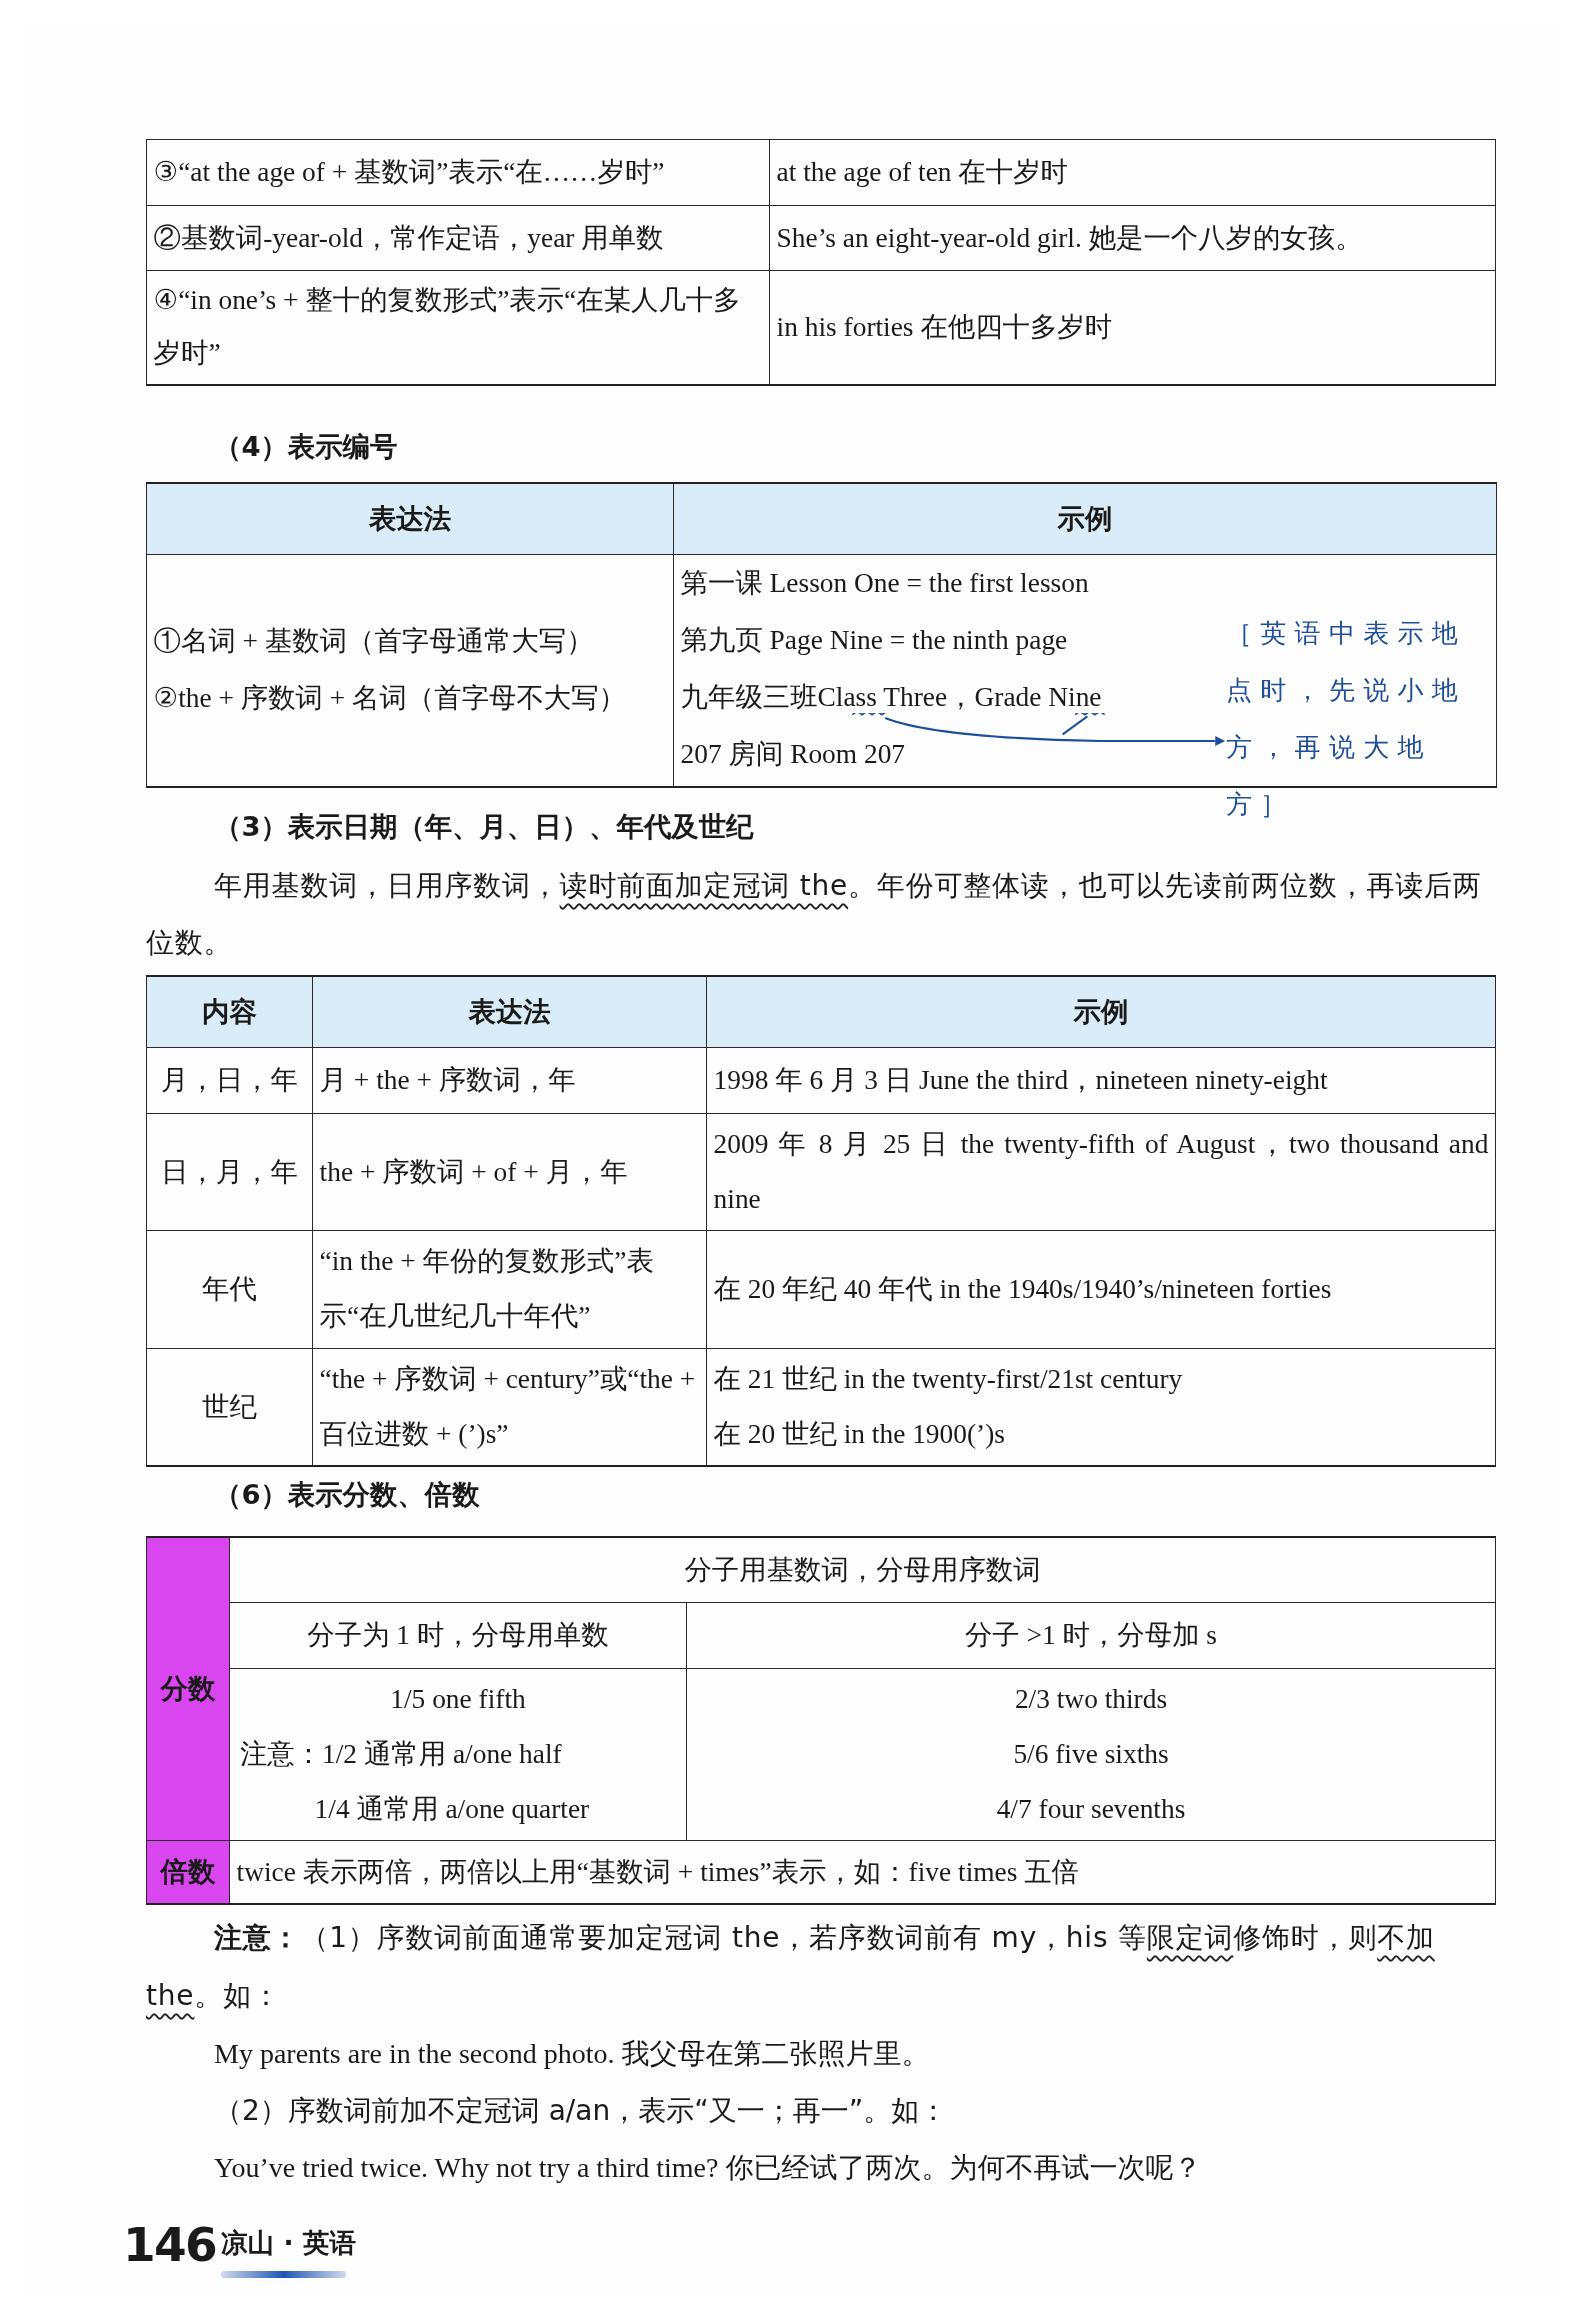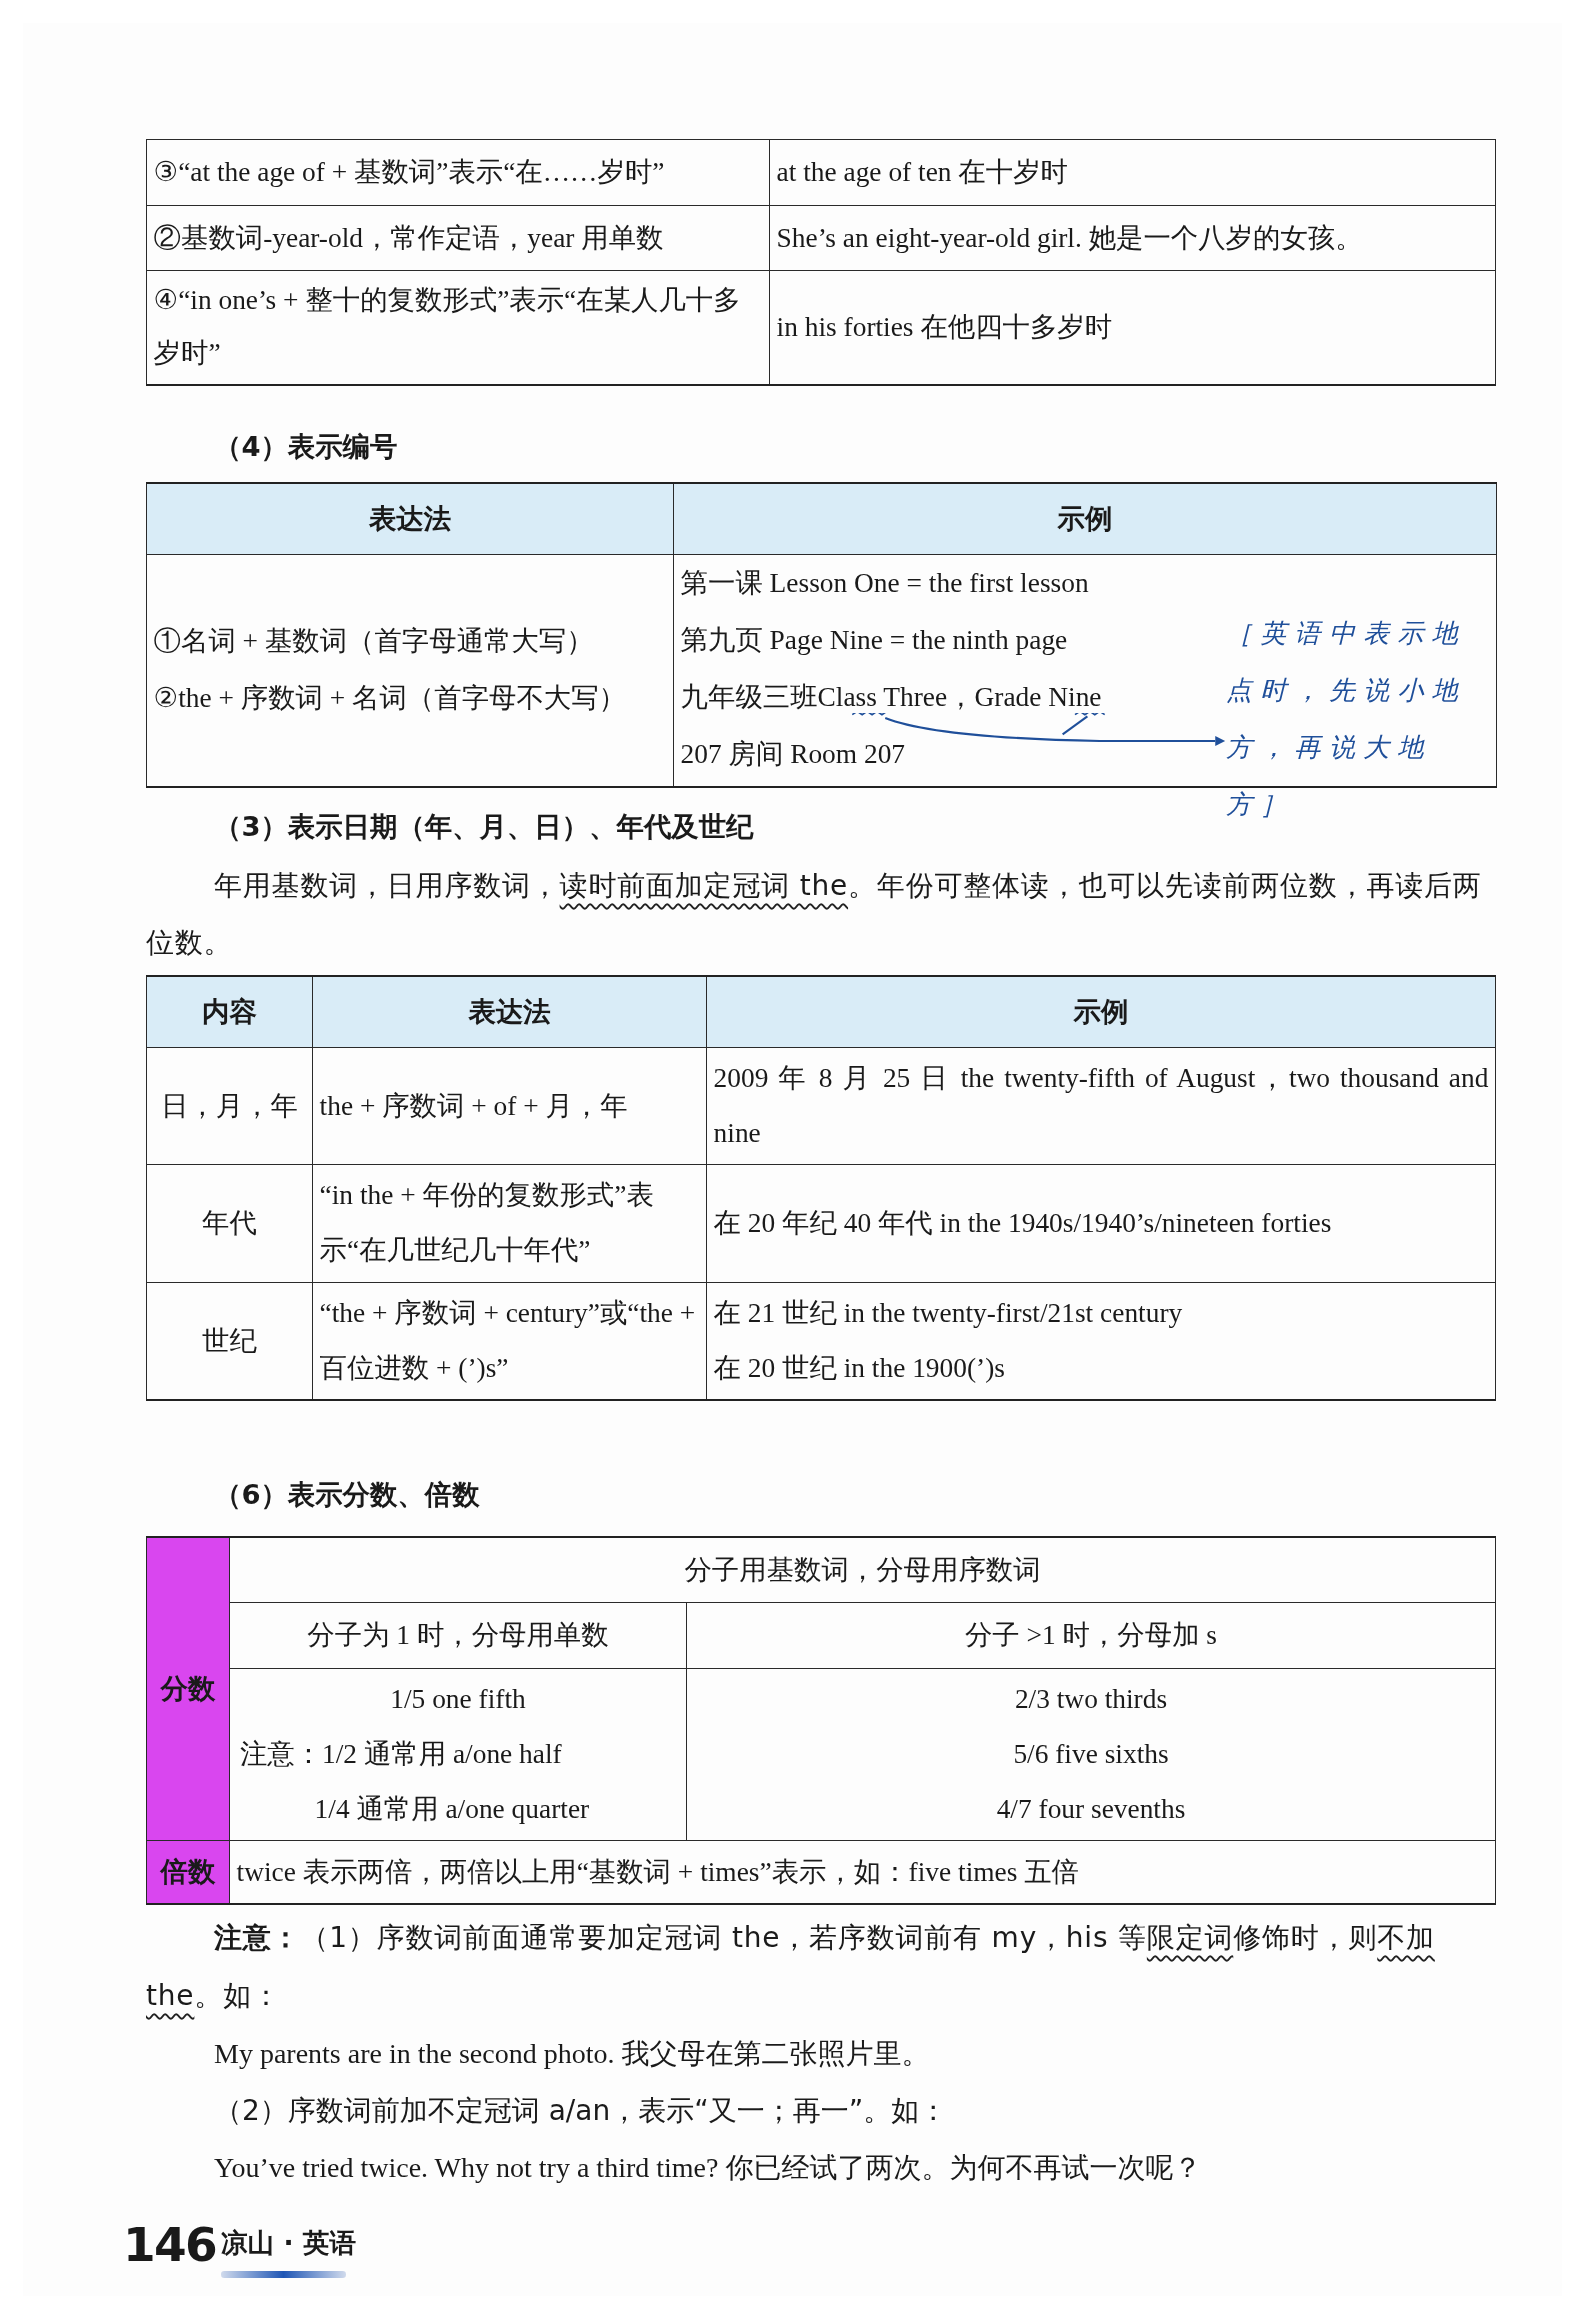--- a/index.html
+++ b/index.html
@@ -34,21 +34,21 @@
   }
   .ex { font-size: 28px; line-height: 57px; margin: 0; padding-left: 68px; }
   .wavy { text-decoration: underline wavy #222; text-underline-offset: 8.3px; text-decoration-thickness: 1.7px; }
   .bold { font-family: "DejaVu Sans", sans-serif; font-weight: bold; }
   .side-label {
     background: #d946ef; font-family: "DejaVu Sans", sans-serif; font-weight: bold;
     text-align: center; font-size: 27.4px; width: 76px;
   }
   .note-hand {
     position: absolute; left: 1213px; top: 582px; width: 258px;
-    color: #1f4f9a; font-family: "DejaVu Serif", serif; font-style: italic;
+    color: #1f4f9a; font-family: "DejaVu Serif", serif; 
     font-size: 26px; line-height: 57px; letter-spacing: 8.3px;
   }
   .footer {
     position: absolute; left: 123px; top: 2179px; height: 66px;
     display: flex; align-items: flex-end;
   }
   .page-num { font-family: "DejaVu Sans", sans-serif; font-size: 47px; font-weight: bold; line-height: 47px; letter-spacing: -1.7px; }
   .book-title { font-family: "DejaVu Sans", sans-serif; font-weight: bold; font-size: 26.6px; margin-left: 5px; position: relative; padding-bottom: 6.6px; }
   .book-title::after {
     content: ""; position: absolute; left: 0; bottom: -10px; width: 125px; height: 6.6px;
@@ -136,20 +136,25 @@
             <col style="width:166px">
             <col style="width:394px">
             <col style="width:789px">
           </colgroup>
         <tbody>
             <tr class="hdr">
           <th>内容</th>
           <th>表达法</th>
           <th>示例</th>
         </tr>
+        <tr style="height:66px;">
+          <td class="center">月，日，年</td>
+          <td>月 + the + 序数词，年</td>
+          <td>1998 年 6 月 3 日 June the third，nineteen ninety-eight</td>
+        </tr>
         <tr style="height:115px;">
           <td class="center">日，月，年</td>
           <td>the + 序数词 + of + 月，年</td>
           <td style="line-height:55px; text-align:justify;">2009 年 8 月 25 日 the twenty-fifth of August，two thousand and nine</td>
         </tr>
         <tr style="height:115px;">
           <td class="center">年代</td>
           <td style="line-height:55px;">“in the + 年份的复数形式”表示“在几世纪几十年代”</td>
           <td>在 20 年纪 40 年代 in the 1940s/1940’s/nineteen forties</td>
         </tr>

